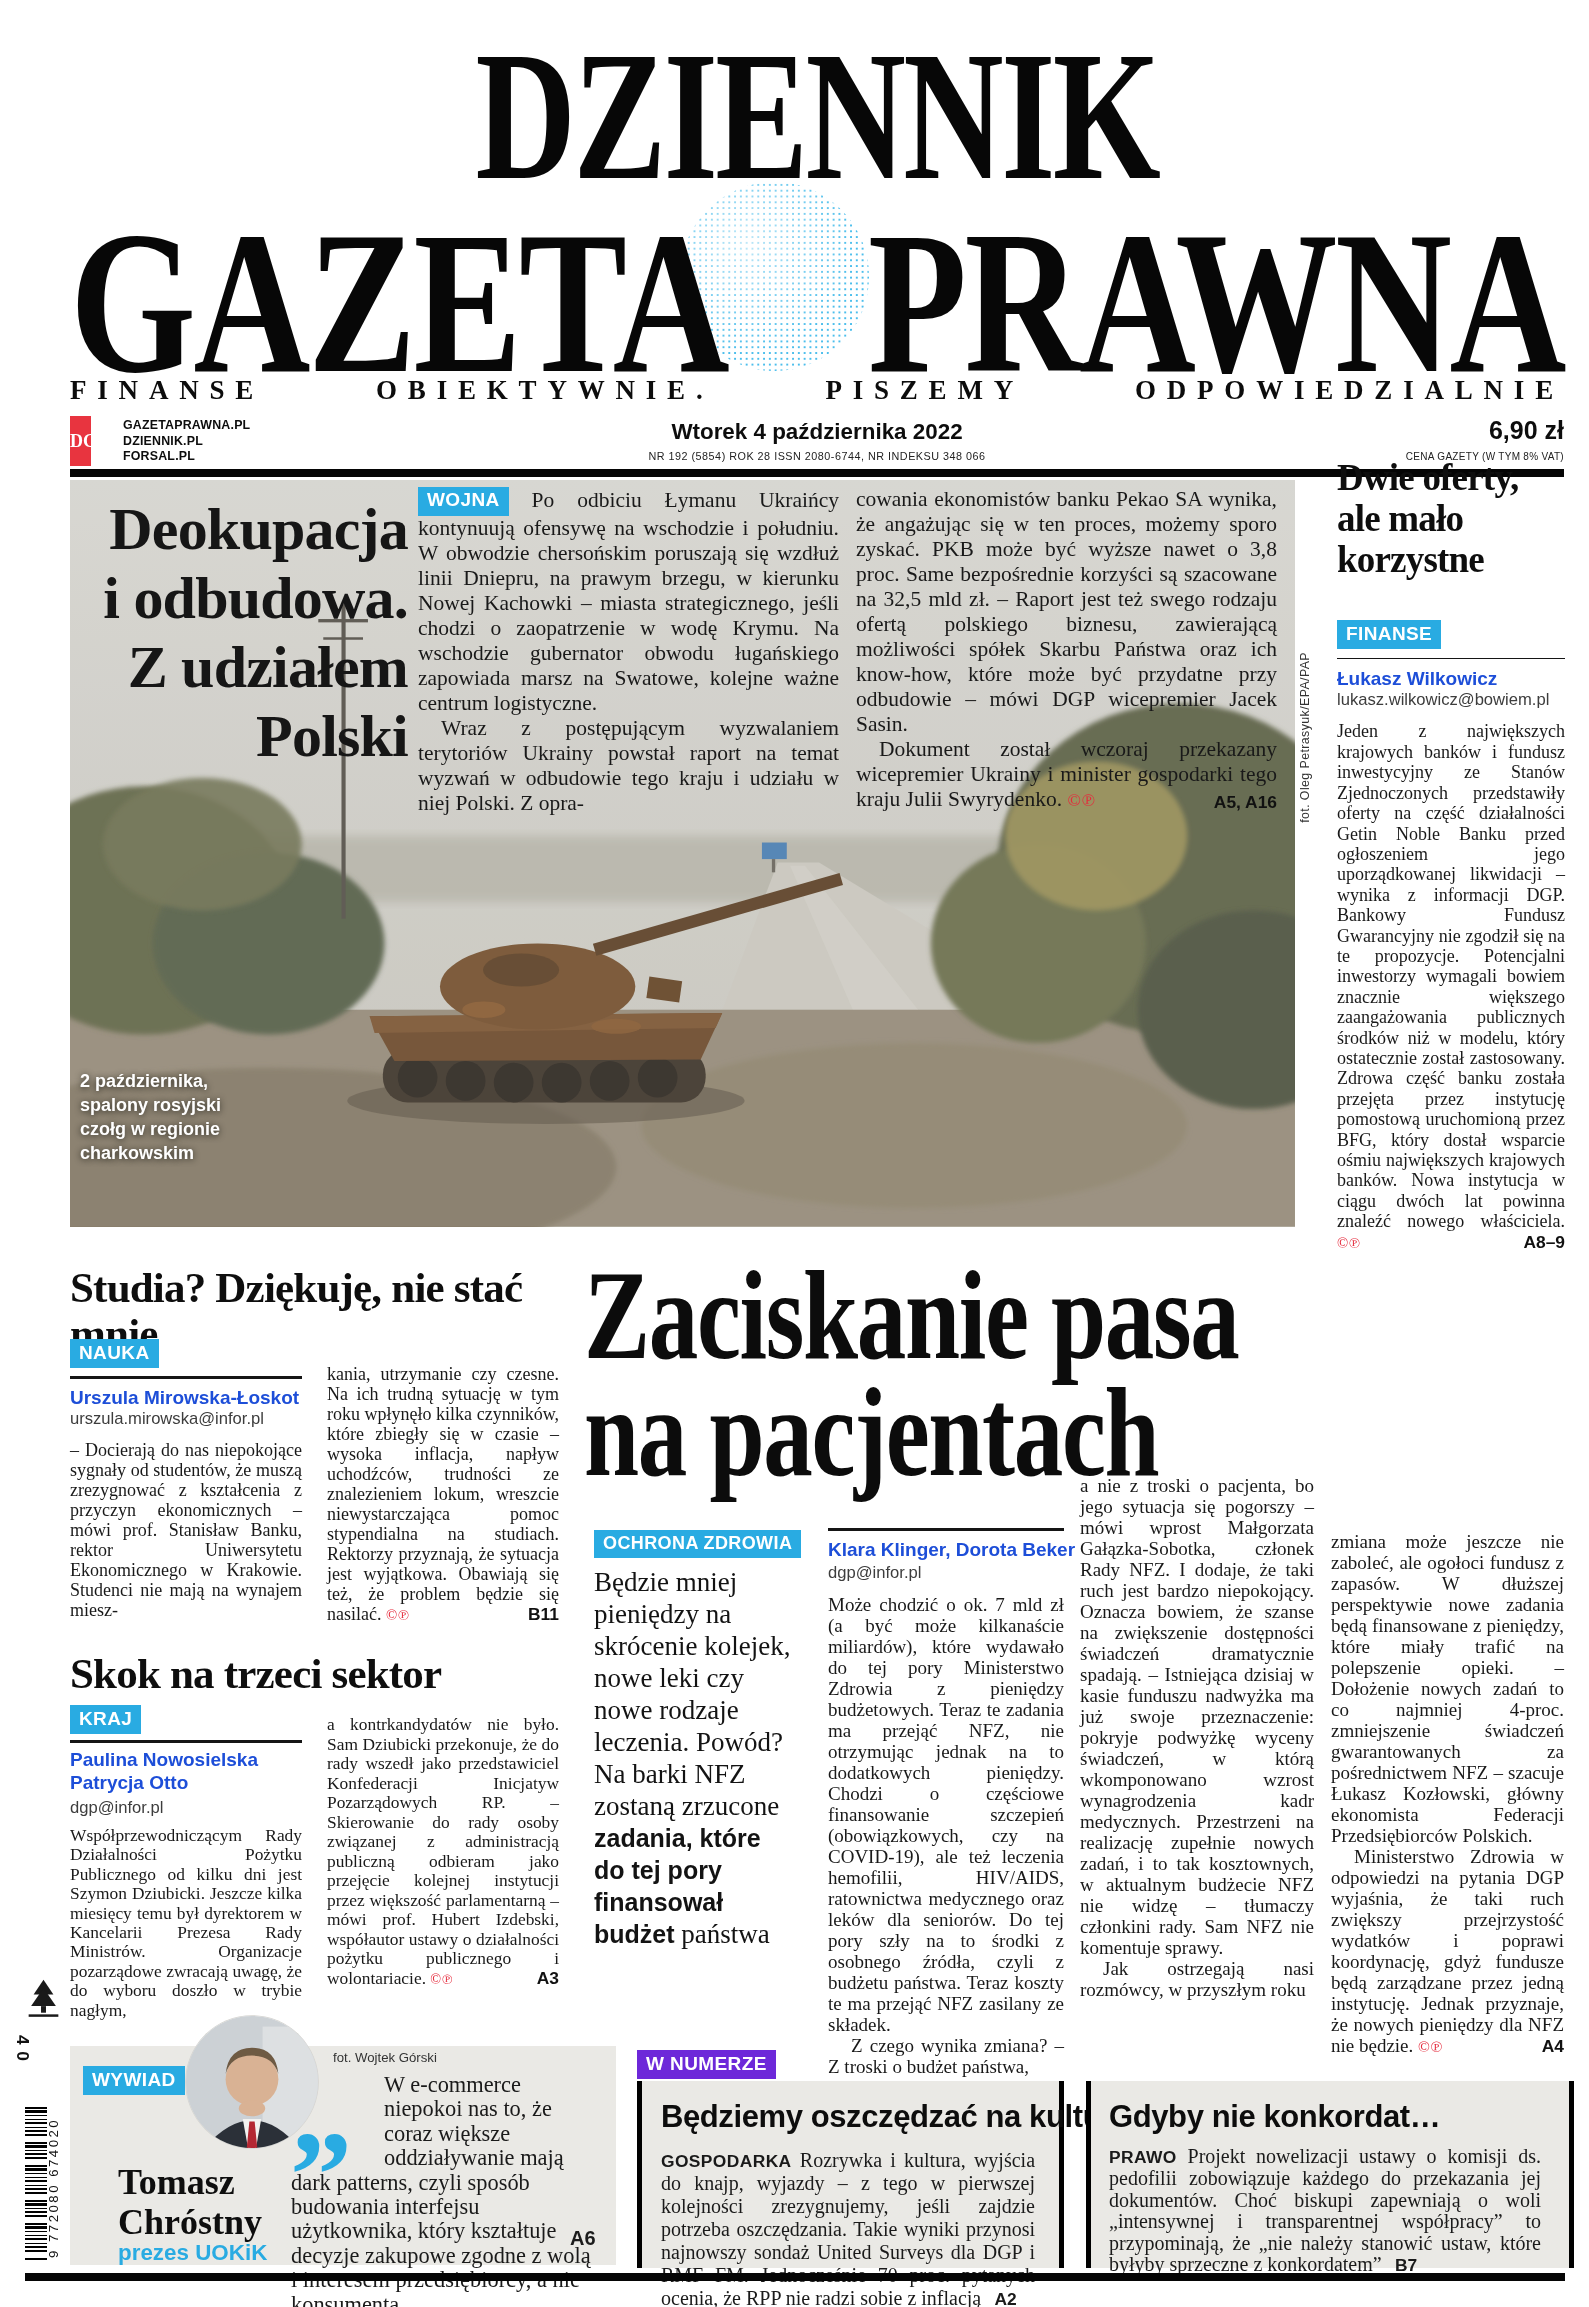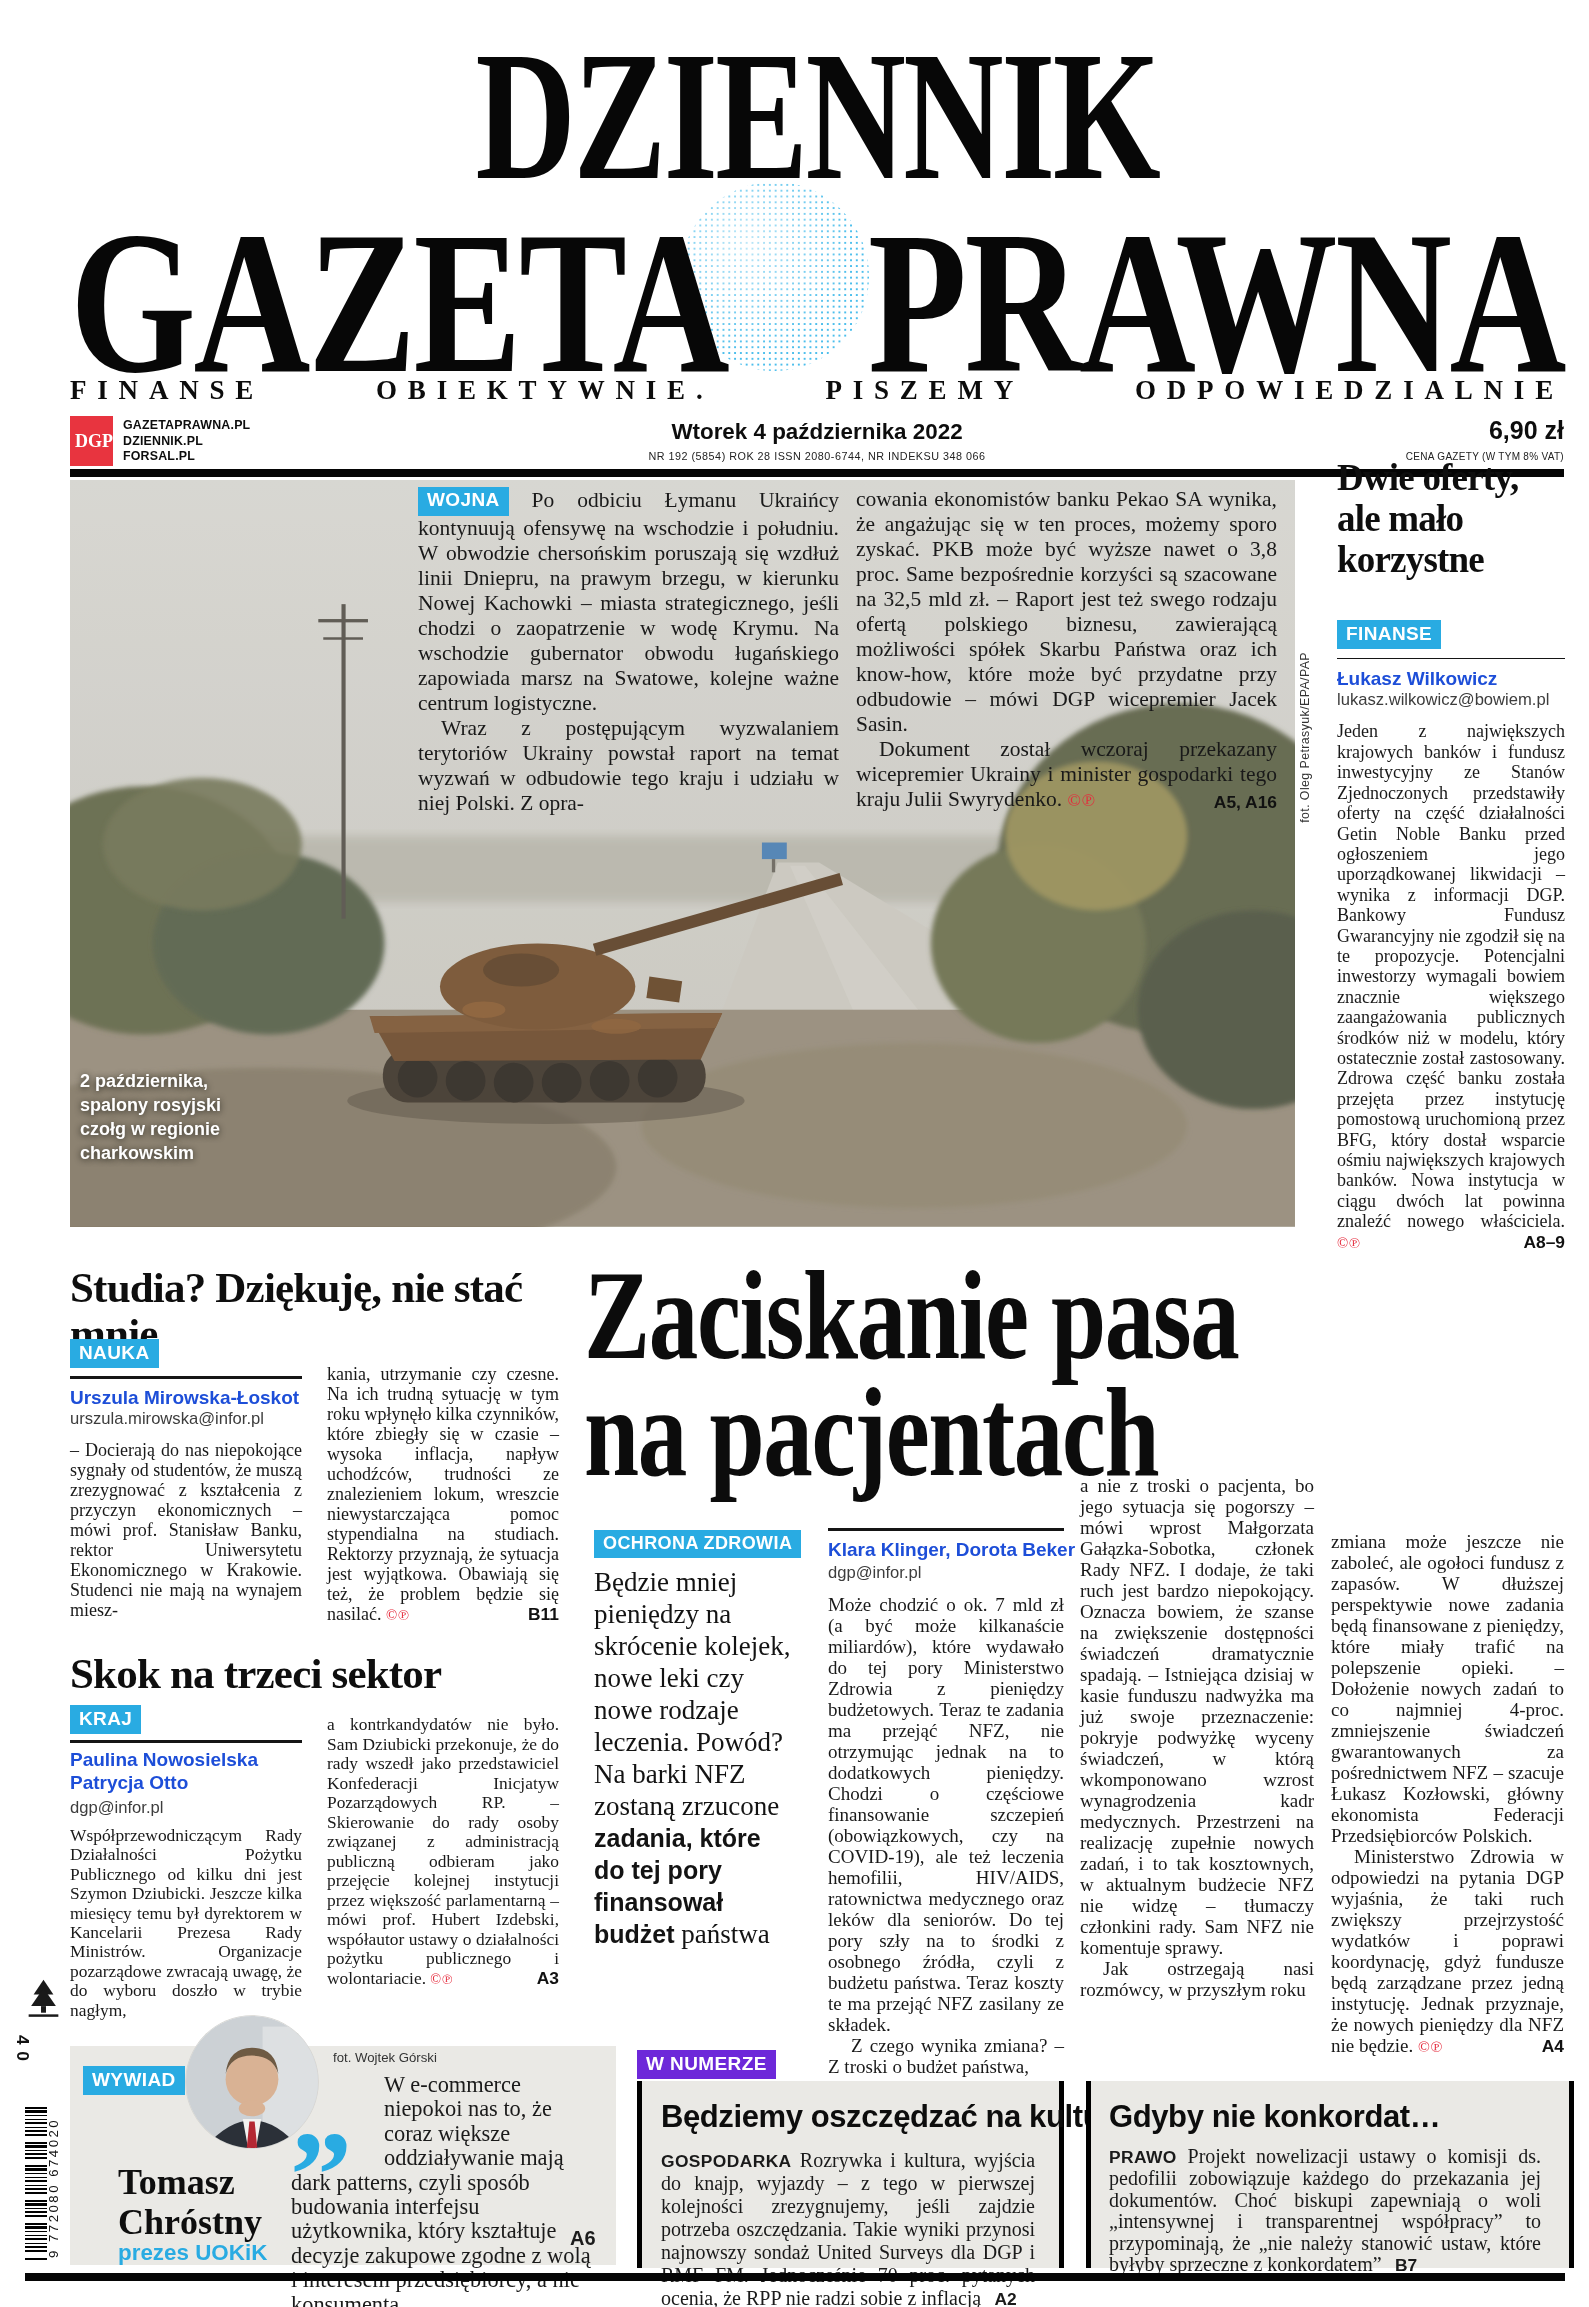--- a/index.html
+++ b/index.html
@@ -24,21 +24,21 @@
   .mast-row{left:70px;top:201px;width:1494px;display:flex;justify-content:space-between;
             font:bold 162px/1 "Liberation Serif",serif;letter-spacing:-2.5px;color:#070707;z-index:2}
   .mast-row span{display:inline-block;transform:scaleY(1.26);transform-origin:top}
   .globe{left:680px;top:182px;width:189px;height:189px;border-radius:50%;z-index:1;
          background-image:radial-gradient(circle,#38b7ea 1.4px,rgba(255,255,255,0) 1.5px);
          background-size:5.8px 5.8px;opacity:.9}
   .globe::after{content:"";position:absolute;inset:0;border-radius:50%;
          background:radial-gradient(circle at 34% 32%,rgba(255,255,255,.65),rgba(255,255,255,0) 62%)}
   .tagline{left:70px;top:374px;width:1494px;font:bold 27px/1.2 "Liberation Serif",serif;
            letter-spacing:.40em;text-align:justify;text-align-last:justify;color:#0c0c0c}
-  .dgp{left:70px;top:416px;width:43px;height:50px;background:#e8343f;color:#fff;
+  .dgp{left:70px;top:416px;width:21px;height:50px;background:#e8343f;color:#fff;
        font:bold 18px/50px "Liberation Serif",serif;text-align:right}
   .sites{left:123px;top:418px;font:800 12.4px/15.7px "Liberation Sans",sans-serif;color:#0d0d0d;letter-spacing:0.2px}
   .dateblock{left:486px;top:419px;width:662px;text-align:center}
   .date{font:bold 22.4px/25px "Liberation Sans",sans-serif;color:#0d0d0d}
   .issue{font:10.8px/13.2px "Liberation Sans",sans-serif;color:#222;letter-spacing:0.5px;margin-top:5.8px}
   .priceblock{left:1316px;top:417px;width:248px;text-align:right}
   .price{font:bold 25px/26.5px "Liberation Sans",sans-serif;color:#0d0d0d}
   .pricenote{font:10px/11.6px "Liberation Sans",sans-serif;color:#222;margin-top:7.5px;letter-spacing:0.3px}
   .thickrule{left:70px;top:469px;width:1494px;height:7.5px;background:#050505;position:absolute}
 
@@ -176,20 +176,26 @@
       <ellipse cx="565" cy="612" rx="118" ry="52" fill="#75502e"></ellipse>
       <ellipse cx="545" cy="592" rx="46" ry="20" fill="#5d4026"></ellipse>
       <rect x="634" y="560" width="310" height="15" fill="#5d4026" transform="rotate(-16 634 568)"></rect>
       <ellipse cx="500" cy="640" rx="26" ry="10" fill="#8a5c33"></ellipse>
       <ellipse cx="660" cy="660" rx="30" ry="9" fill="#8a5c33" opacity=".8"></ellipse>
       <rect x="700" y="600" width="40" height="26" fill="#654425" transform="rotate(8 700 600)"></rect>
     </g>
     <rect x="0" y="0" width="1480" height="902" fill="#cfcdc6" opacity=".10"></rect>
   </svg>
 
+  <div class="photo-hl">
+    <span>Deokupacja</span>
+    <span>i odbudowa.</span>
+    <span>Z udziałem</span>
+    <span>Polski</span>
+  </div>
 
   <div class="wojna bcol" style="left:348px;top:6.6px">
     <p><span class="tag">WOJNA</span>
        <span>Po odbiciu Łymanu Ukraińcy kontynuują ofensywę na wschodzie i południu. W obwodzie chersońskim poruszają się wzdłuż linii Dniepru, na prawym brzegu, w kierunku Nowej Kachowki – miasta strategicznego, jeśli chodzi o zaopatrzenie w wodę Krymu. Na wschodzie gubernator obwodu ługańskiego zapowiada marsz na Swatowe, kolejne ważne centrum logistyczne.</span></p>
     <p class="ind"><span>Wraz z postępującym wyzwalaniem terytoriów Ukrainy powstał raport na temat wyzwań w odbudowie tego kraju i udziału w niej Polski. Z opra-</span></p>
   </div>
   <div class="wojna bcol" style="left:786px;top:6.6px">
     <p><span>cowania ekonomistów banku Pekao SA wynika, że angażując się w ten proces, możemy sporo zyskać. PKB może być wyższe nawet o 3,8 proc. Same bezpośrednie korzyści są szacowane na 32,5 mld zł. – Raport jest też swego rodzaju ofertą polskiego biznesu, zawierającą możliwości spółek Skarbu Państwa oraz ich know-how, które może być przydatne przy odbudowie – mówi DGP wicepremier Jacek Sasin.</span></p>
     <p class="ind"><span>Dokument został wczoraj przekazany wicepremier Ukrainy i minister gospodarki tego kraju Julii Swyrydenko.</span>
        <span class="cp">©℗</span></p>

